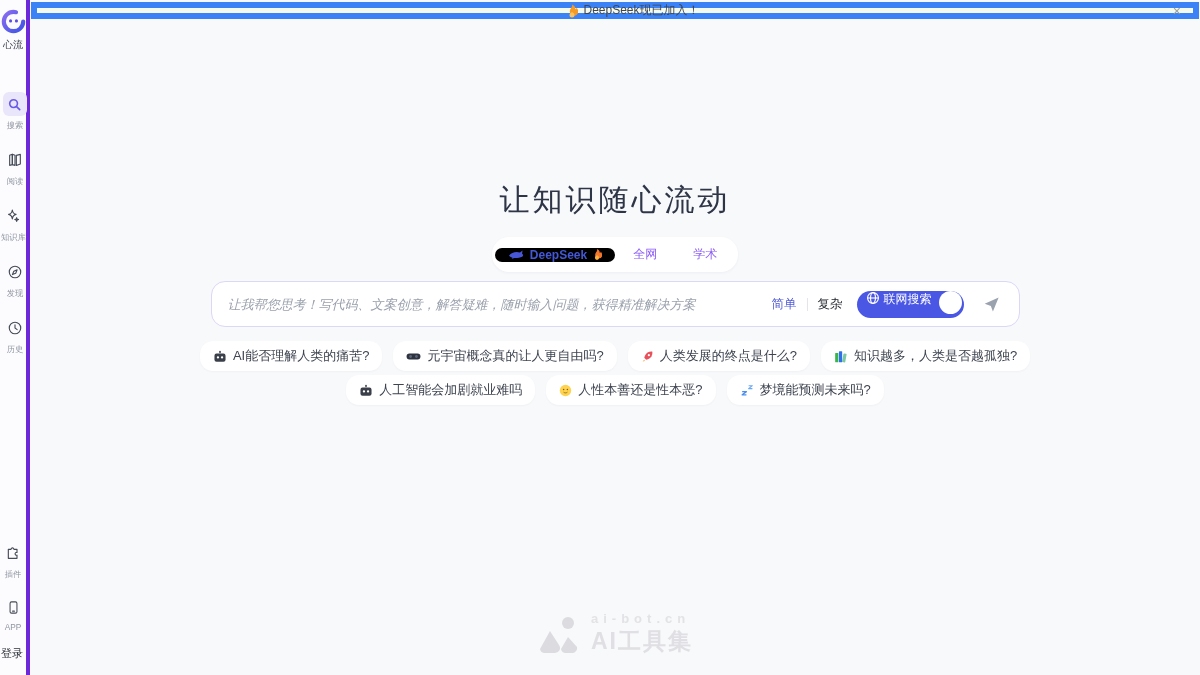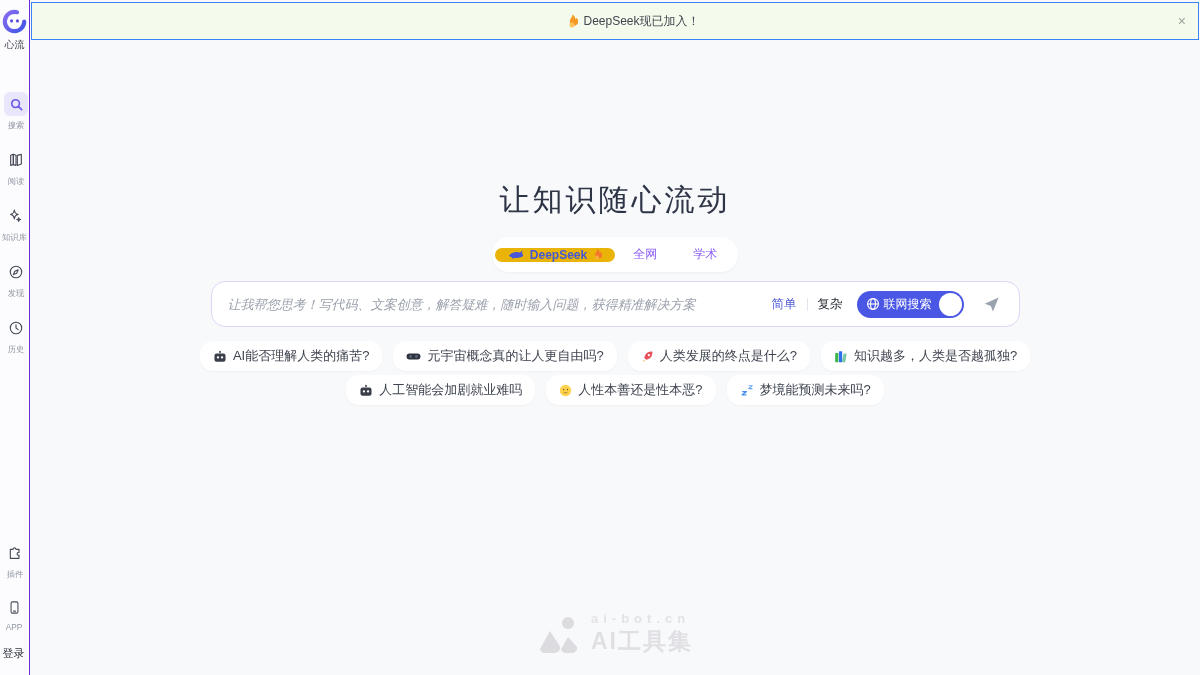--- a/index.html
+++ b/index.html
@@ -1,65 +1,65 @@
 <!DOCTYPE html>
 <html><head>
 <meta charset="utf-8">
 <style>
   * { margin:0; padding:0; box-sizing:border-box; }
   html,body { width:1200px; height:675px; overflow:hidden;
     font-family:"Liberation Sans","DejaVu Sans",sans-serif; background:#f8f9fb; }
 
   
   .sidebar { position:absolute; left:0; top:0; width:30px; height:675px;
-    background:#fcfcfe; border-right:1px solid #6d28d9; z-index:5;
+    background:#fcfcfe; border-right:4px solid #6d28d9; z-index:5;
     display:flex; flex-direction:column; align-items:center; }
   .logo-wrap { margin-top:9px; display:flex; flex-direction:column; align-items:center; }
   .logo-label { font-size:10px; color:#3a3f4a; margin-top:4px; white-space:nowrap; }
   .nav-item { display:flex; flex-direction:column; align-items:center; cursor:pointer; }
   .nav-icon-box { width:24px; height:24px; border-radius:6px; display:flex; align-items:center; justify-content:center; }
   .nav-icon-box.active { background:#e9e6fb; }
   .nav-label { font-size:9px; color:#9096a2; margin-top:3px; white-space:nowrap; transform:scale(.92); }
   .nav-top { margin-top:40px; display:flex; flex-direction:column; gap:16px; align-items:flex-end; }
   .nav-bottom { position:absolute; bottom:14px; display:flex; flex-direction:column; gap:14px; align-items:flex-start; }
   .login-link { font-size:11px; color:#2c3038; cursor:pointer; white-space:nowrap; }
 
   
-  .banner { position:absolute; left:31px; right:1px; top:2px; height:38px;
-    background:#f4fbec; border:1px solid #3b82f6; display:flex; align-items:center; justify-content:center;padding-left:36px; }
+  .banner { position:absolute; left:31px; right:1px; top:2px; height:17px;
+    background:#f4fbec; border:6px solid #3b82f6; display:flex; align-items:center; justify-content:center;padding-left:36px; }
   .banner-text { font-size:12px; color:#404550; display:flex; align-items:center; gap:5px; }
   .banner-close { position:absolute; right:12px; top:50%; transform:translateY(-50%);
     color:#9aa09b; font-size:14px; cursor:pointer; line-height:1; }
 
   
   .main { position:absolute; left:30px; top:0; right:0; bottom:0; }
   .center-row { position:absolute; left:0; right:0; display:flex; justify-content:center; }
 
   .page-title { top:180px; }
   .page-title h1 { font-size:30px; font-weight:400; color:#2e3547; letter-spacing:3px; }
 
   .tabs-row { top:237px; }
   .tabs-pill { background:#ffffff; border-radius:17px; padding:3px; display:flex; align-items:center;
     box-shadow:0 1px 3px rgba(40,40,80,.05); }
   .tab { font-size:12px; color:#8b5cf6; padding:6px 18px; border-radius:14px; cursor:pointer;
     display:flex; align-items:center; gap:5px; white-space:nowrap; }
-  .tab.active { background:#eab308; color:#4457d4; font-weight:700; padding:0 13px; }
+  .tab.active { background:#000000; color:#4457d4; font-weight:700; padding:0 13px; }
 
   .search-row { top:281px; }
   .search-bar { width:809px; height:46px; background:#ffffff; border:1.5px solid #dcd6f7;
     border-radius:14px; display:flex; align-items:center; padding:0 12px 0 16px; }
   .search-input { flex:1; border:none; outline:none; font-size:13px; color:#2e3547;
     background:transparent; font-family:inherit;font-style:italic; }
   .search-input::placeholder { color:#9aa0ac; }
   .mode { font-size:12.5px; cursor:pointer; white-space:nowrap; }
   .mode.simple { color:#525cd6; }
   .mode.complex { color:#20242c; }
   .mode-divider { width:1px; height:13px; background:#e3e5ec; margin:0 10px; }
   .web-toggle { margin-left:14px; height:27px; background:#4a57e4; border-radius:14px;
-    display:flex; align-items:center; padding:0 2px 0 9px; gap:4px; cursor:pointer; }
+    display:flex; align-items:flex-start; padding:0 2px 0 9px; gap:4px; cursor:pointer; }
   .web-toggle-label { color:#ffffff; font-size:12px; white-space:nowrap; }
   .toggle-knob { width:23px; height:23px; border-radius:50%; background:#ffffff; margin-left:3px; }
   .send-btn { margin-left:13px; width:30px; height:30px; display:flex; align-items:center;
     justify-content:center; cursor:pointer; }
 
   .chips-row1 { top:341px; }
   .chips-row2 { top:375px; }
   .chips { display:flex; gap:11px; }
   .chip { background:#ffffff; border:none; border-radius:13px; padding:6px 13px;
     font-size:13px; color:#3e4450; display:flex; align-items:center; gap:6px; cursor:pointer;

